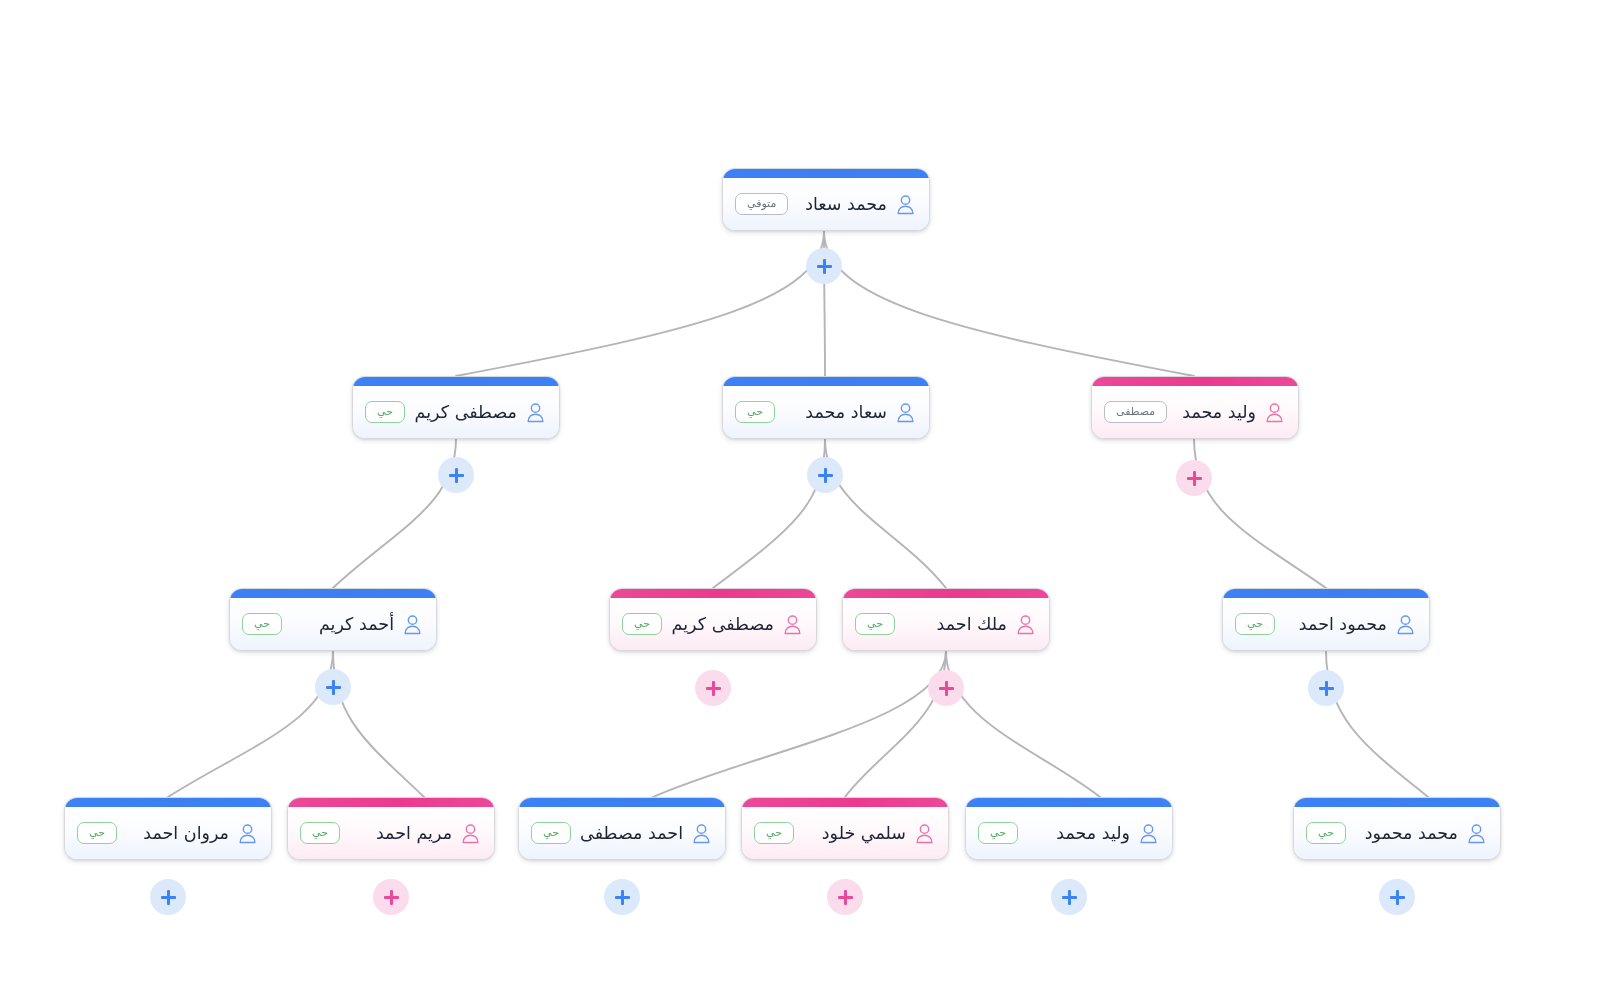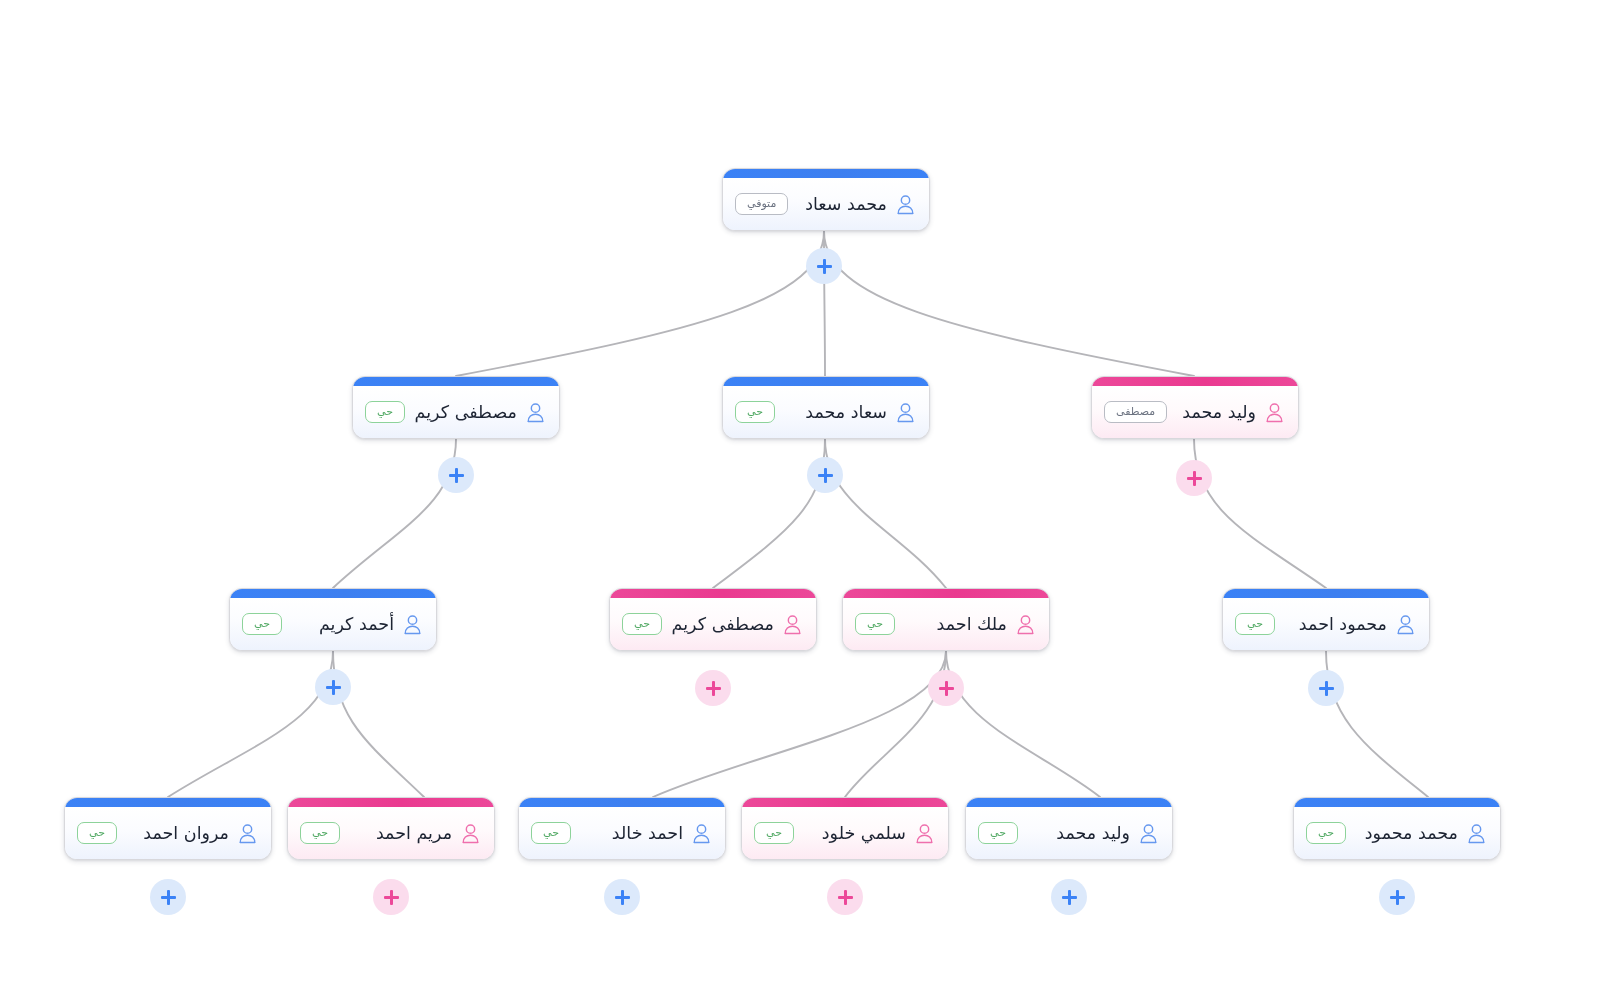--- a/index.html
+++ b/index.html
@@ -324,21 +324,21 @@
   <div class="node-card male" style="left: 518px; top: 797px; width: 208px; height: 63px;">
     <div class="node-topbar"></div>
     <div class="node-body">
       <span class="person-icon">
         <svg viewBox="0 0 20 22" width="19" height="21" fill="none" stroke="currentColor" stroke-width="1.5" stroke-linecap="round" stroke-linejoin="round" xmlns="http://www.w3.org/2000/svg">
           <circle cx="10" cy="6.4" r="4.4"></circle>
           <path d="M2.4 20.2 C2.4 15.6 5.8 12.8 10 12.8 C14.2 12.8 17.6 15.6 17.6 20.2"></path>
           <path d="M2.4 20.4 L17.6 20.4"></path>
         </svg>
       </span>
-      <span class="node-name">احمد خالد</span>
+      <span class="node-name">احمد مصطفى</span>
       <span class="status-badge">حي</span>
     </div>
   </div>
 
   <div class="node-card female" style="left: 741px; top: 797px; width: 208px; height: 63px;">
     <div class="node-topbar"></div>
     <div class="node-body">
       <span class="person-icon">
         <svg viewBox="0 0 20 22" width="19" height="21" fill="none" stroke="currentColor" stroke-width="1.5" stroke-linecap="round" stroke-linejoin="round" xmlns="http://www.w3.org/2000/svg">
           <circle cx="10" cy="6.4" r="4.4"></circle>

